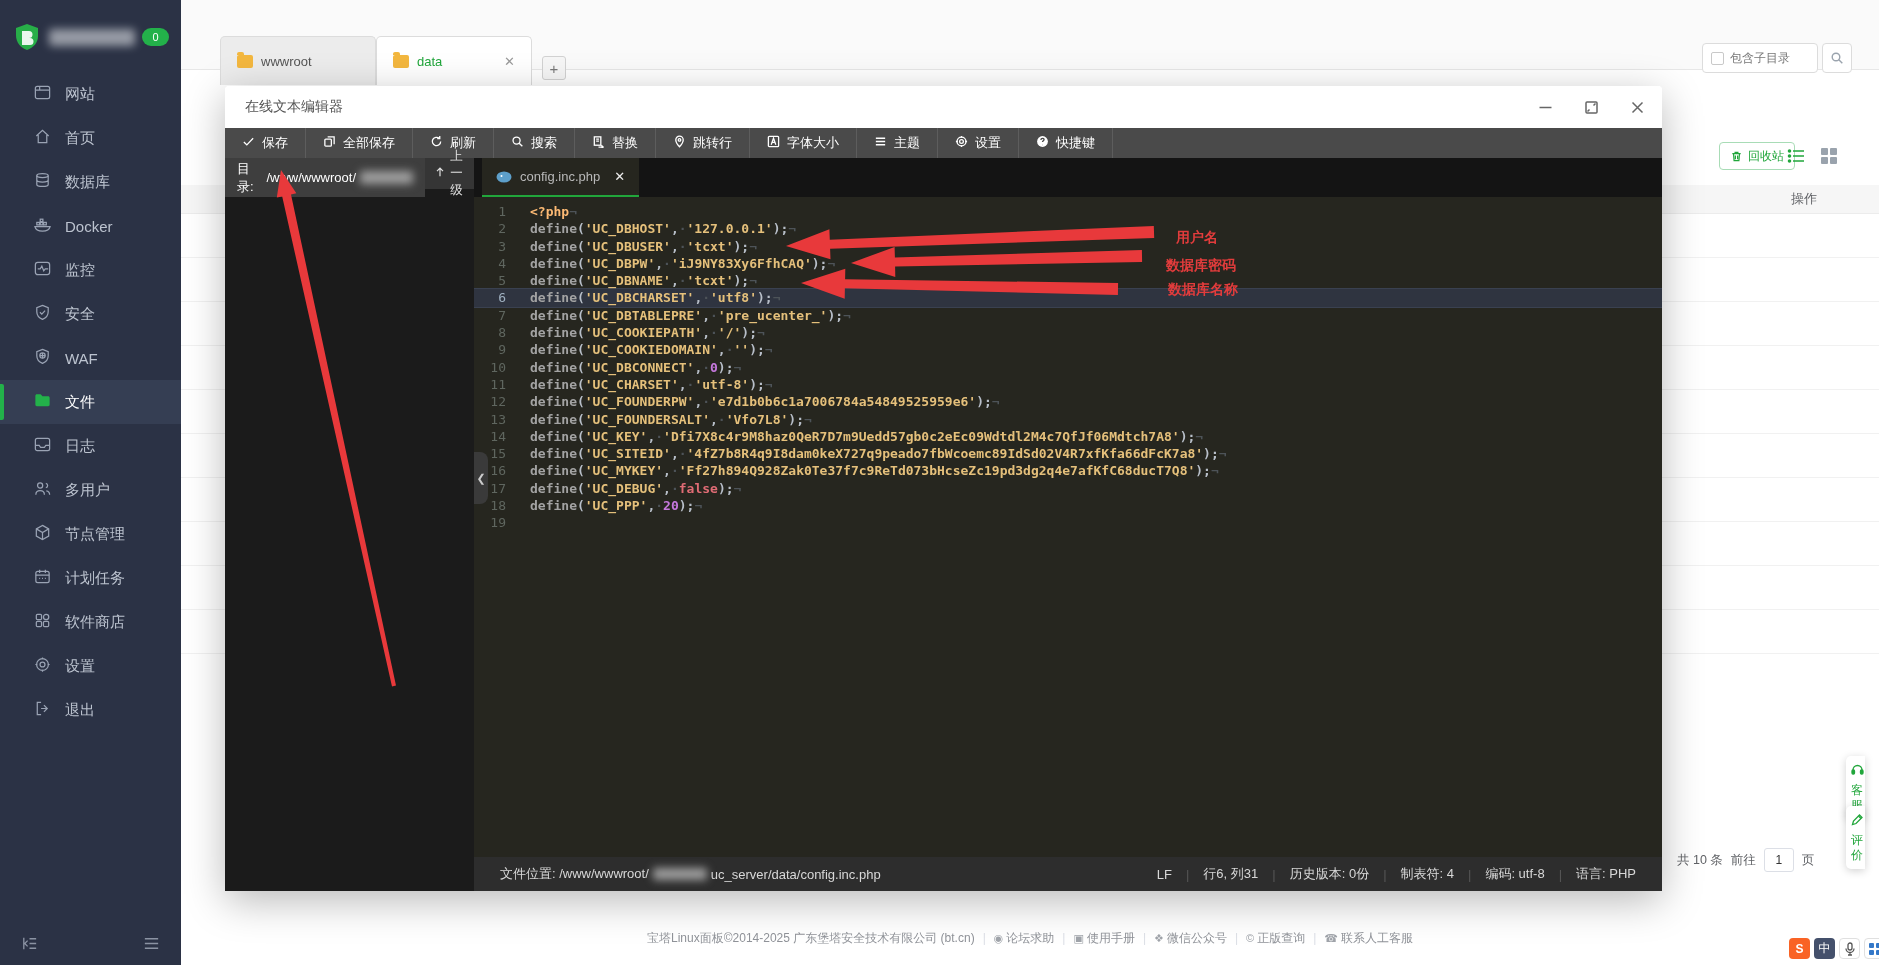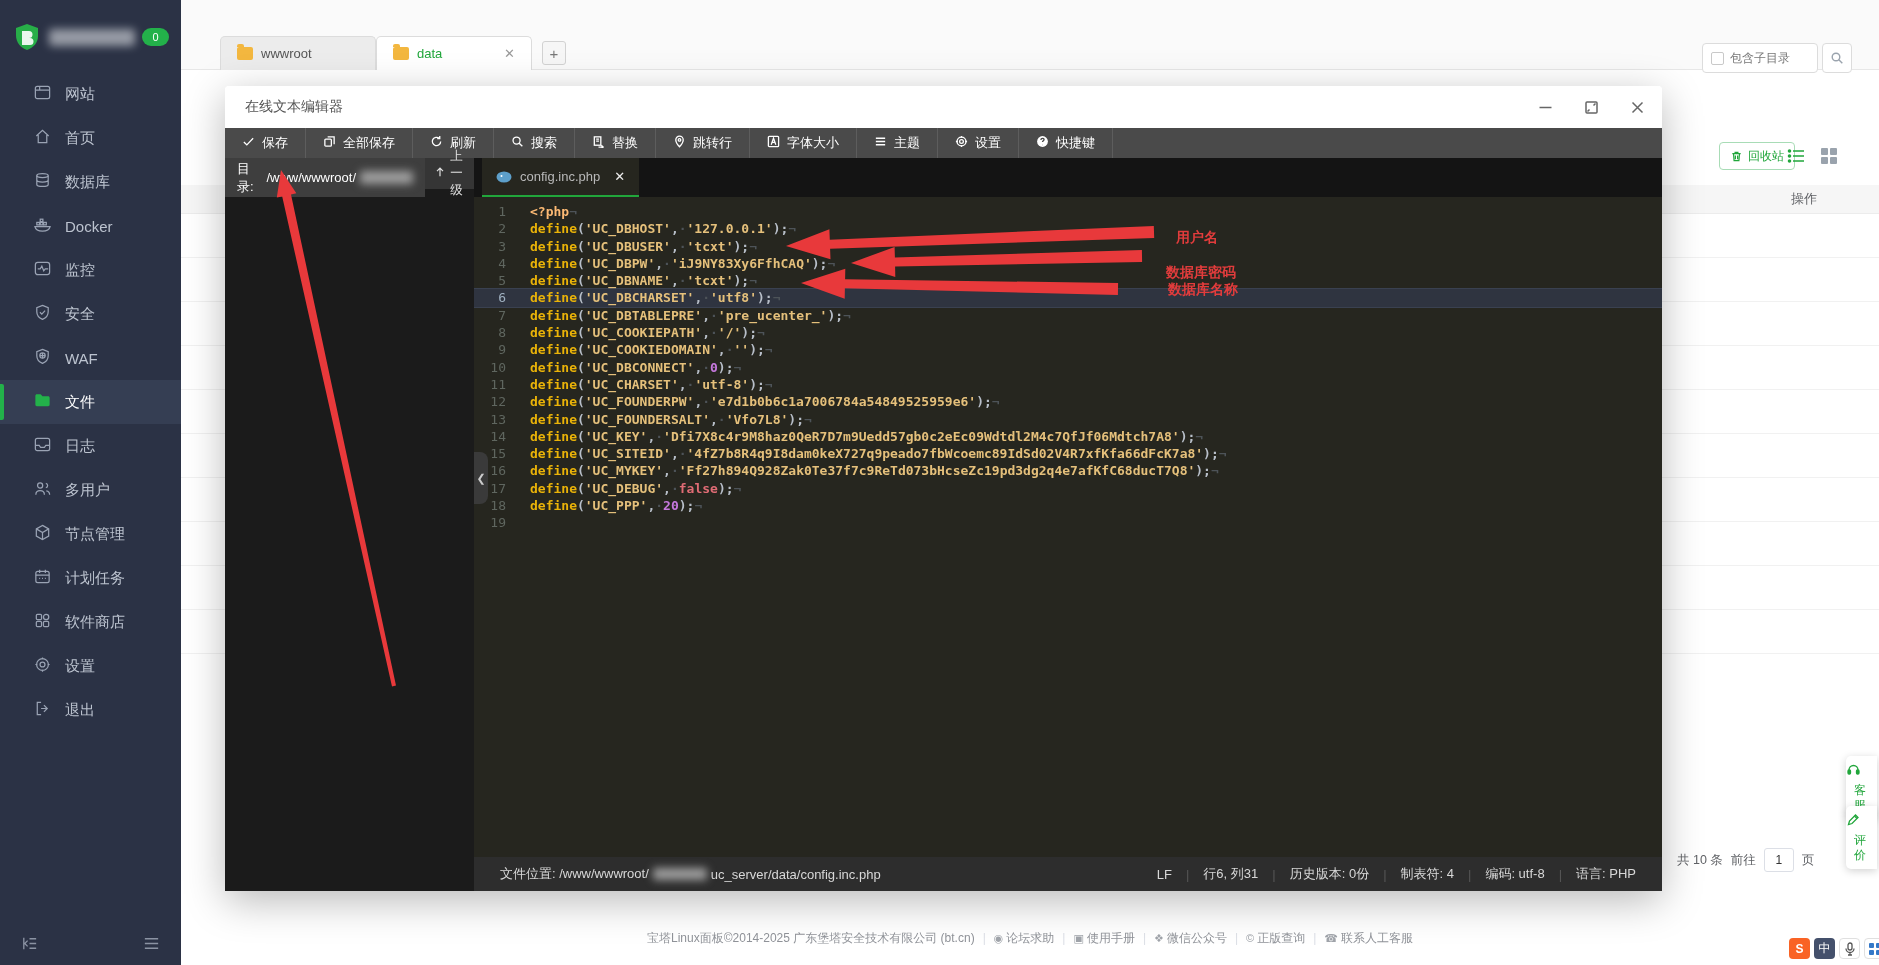--- a/index.html
+++ b/index.html
@@ -18,21 +18,21 @@
   .side-item.active{background:#353e53;color:#fff}
   .side-item.active::before{content:"";position:absolute;left:0;top:4px;bottom:4px;width:4px;background:#23b14a;border-radius:0 2px 2px 0}
   .side-item.active svg{stroke:none;fill:#23b14a}
   .sidebar-bottom{position:absolute;bottom:8px;left:0;width:181px;display:flex;justify-content:space-between;padding:0 20px}
   .sb-icon svg{width:19px;height:19px;stroke:#8b93a3;fill:none;stroke-width:1.4;cursor:pointer}
 
   
   .content{position:absolute;left:181px;top:0;width:1698px;height:965px;background:#fff}
   .tabs-strip{position:absolute;left:0;top:0;width:100%;height:70px;background:#fafafa;border-bottom:1px solid #e7e7e7}
   .tab-list{position:absolute;left:39px;top:36px;display:flex;align-items:flex-end}
-  .ftab{height:34px;display:flex;align-items:center;gap:8px;padding:0 16px;border:1px solid #dcdcdc;border-bottom:none;border-radius:5px 5px 0 0;background:#ececec;color:#555;font-size:13px;min-width:156px;cursor:pointer}
+  .ftab{height:49px;display:flex;align-items:center;gap:8px;padding:0 16px;border:1px solid #dcdcdc;border-bottom:none;border-radius:5px 5px 0 0;background:#ececec;color:#555;font-size:13px;min-width:156px;cursor:pointer}
   .ftab.active{background:#fff;color:#21a63b}
   .ftab .x{margin-left:auto;color:#999;font-size:13px;font-weight:bold}
   .folder-glyph{width:16px;height:13px;background:#f3b73f;border-radius:2px;position:relative;flex:none}
   .folder-glyph::before{content:"";position:absolute;left:0;top:-3px;width:7px;height:3px;background:#f3b73f;border-radius:2px 2px 0 0}
   .add-tab{width:24px;height:24px;border:1px solid #d2d2d2;border-radius:3px;background:#f6f6f6;color:#777;font-size:15px;display:flex;align-items:center;justify-content:center;margin-left:10px;margin-bottom:5px;cursor:pointer}
 
   .bg-header{position:absolute;left:0;top:185px;width:100%;height:29px;background:#f6f6f6;border-bottom:1px solid #ececec;display:flex;align-items:center;justify-content:flex-end;padding-right:62px;color:#606266;font-size:13px}
   .bg-rows{position:absolute;left:0;top:214px;width:100%}
   .bg-row{height:44px;border-bottom:1px solid #f1f1f1}
 
@@ -82,35 +82,35 @@
   .editor-panel{flex:1;display:flex;flex-direction:column;position:relative;min-width:0}
   .ed-tabbar{height:39px;background:#141414;display:flex;align-items:stretch}
   .ed-tab{margin-left:8px;display:flex;align-items:center;gap:8px;padding:0 14px;background:#26261f;border-bottom:2px solid #21a63b;color:#b9b9b9;font-size:13px;cursor:pointer}
   .ed-tab .x{color:#eee;font-weight:bold;margin-left:6px;font-size:13px}
   .code-area{flex:1;background:#26261f;padding-top:6px;font-family:"DejaVu Sans Mono",monospace;font-size:13px;font-weight:bold;line-height:17.3px;overflow:hidden;cursor:text}
   .cl{display:flex;white-space:pre}
   .cl .ln{width:46px;text-align:right;padding-right:14px;color:#5f665f;flex:none;font-weight:normal}
   .cl .ct{padding-left:10px}
   .cl.active{background:#2f3440;box-shadow:0 -1px 0 #3a4150,0 1px 0 #3a4150}
   .cl.active .ln{color:#9fb0c0}
-  .k{color:#eab308}.s{color:#e5c07b}.p{color:#b8bfc9}.n{color:#c678dd}.b{color:#e06c75}.t{color:#fdba74}.w,.e{color:#4d5358}
+  .k{color:#a3a3a3}.s{color:#e5c07b}.p{color:#b8bfc9}.n{color:#c678dd}.b{color:#e06c75}.t{color:#fdba74}.w,.e{color:#4d5358}
   .status-bar{height:34px;background:#2d2d2d;display:flex;align-items:center;padding:0 26px;color:#d8d8d8;font-size:13px}
   .status-left{flex:1;display:flex;align-items:center;gap:2px}
   .path-blob{width:54px;height:12px;background:#9e9e9e;filter:blur(4px);border-radius:2px;margin:0 2px}
   .status-items{display:flex;align-items:center}
   .status-items .sep{color:#565656;margin:0 14px}
   .collapse-handle{position:absolute;left:0;top:294px;width:14px;height:52px;background:#3a3a3a;border-radius:0 8px 8px 0;color:#ccc;font-size:11px;display:flex;align-items:center;justify-content:center;cursor:pointer;z-index:3}
 
   
-  .float-card{position:absolute;left:1846px;width:31px;background:#fff;border-radius:5px 0 0 5px;box-shadow:0 2px 8px rgba(0,0,0,.18);z-index:6;text-align:left;padding:6px 0;cursor:pointer}
+  .float-card{position:absolute;left:1846px;width:19px;background:#fff;border-radius:5px 0 0 5px;box-shadow:0 2px 8px rgba(0,0,0,.18);z-index:6;text-align:right;padding:6px 0;cursor:pointer}
   .float-card .fc-label{width:15px;margin:2px auto 0;line-height:15px;word-break:break-all;font-size:12px;color:#21a63b}
   .float-card svg{width:15px;height:15px}
   #overlay-svg{position:absolute;left:0;top:0;z-index:50;pointer-events:none}
   .ann-label{position:absolute;z-index:51;color:#e23c3c;font-size:14px;font-weight:600;pointer-events:none}
-  .ann1{left:1176px;top:229px}.ann2{left:1166px;top:264px}.ann3{left:1168px;top:281px}
+  .ann1{left:1176px;top:229px}.ann2{left:1166px;top:257px}.ann3{left:1168px;top:281px}
 </style>
 </head>
 <body>
 
 <div class="app">
 
   <aside class="sidebar">
     <div class="logo-row">
       <svg width="30" height="30" viewBox="0 0 30 30">
           <path d="M15 2l11 4v8c0 7-4.5 11.5-11 14C8.5 25.5 4 21 4 13V6z" fill="#27ae48"></path>

